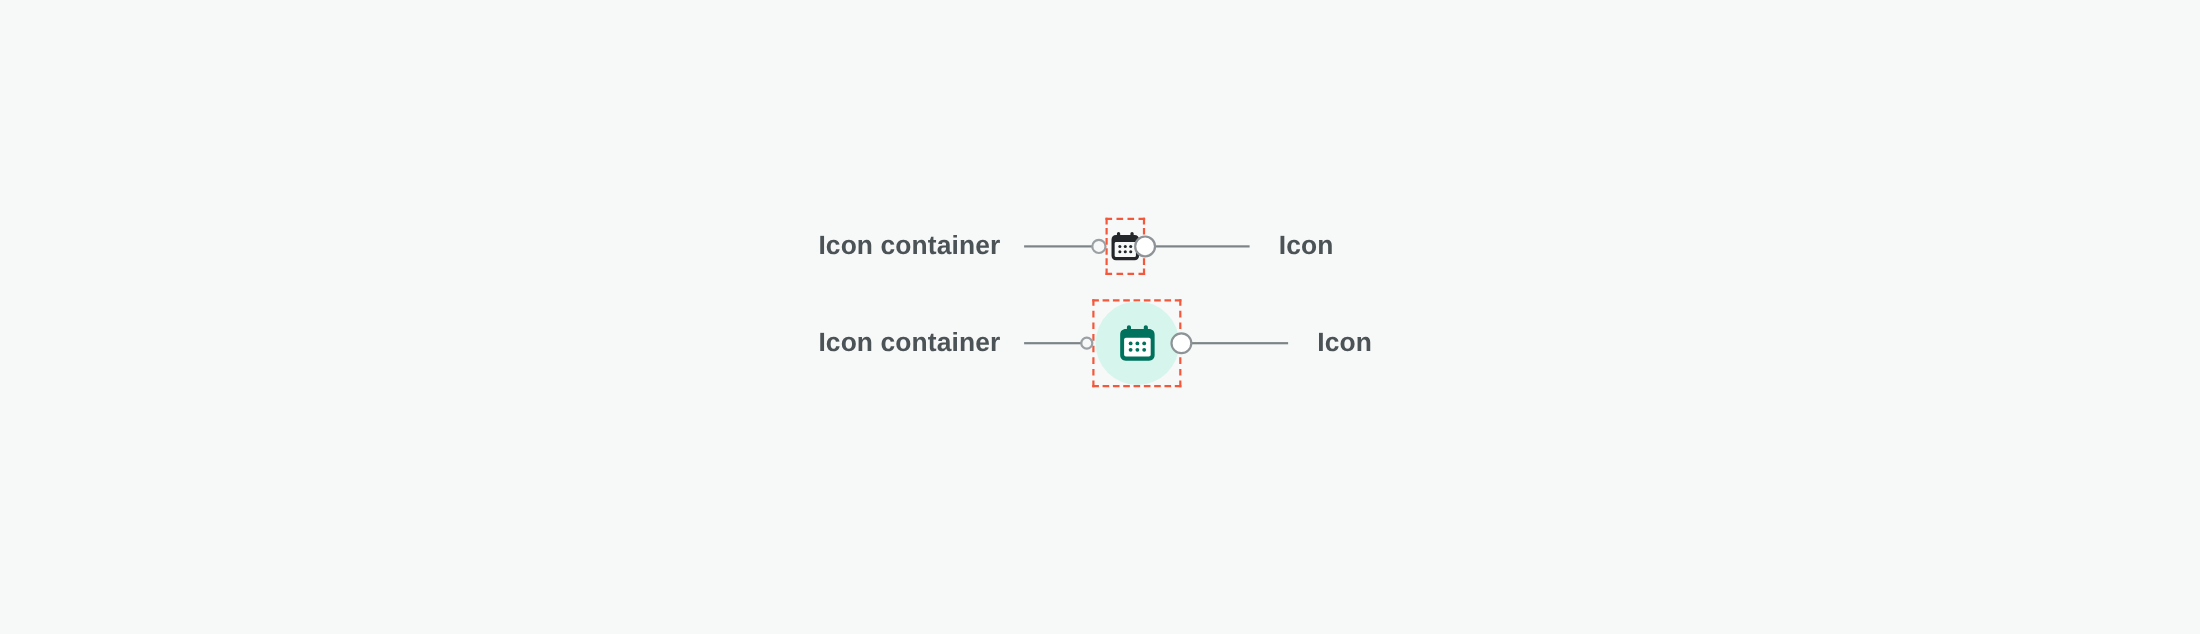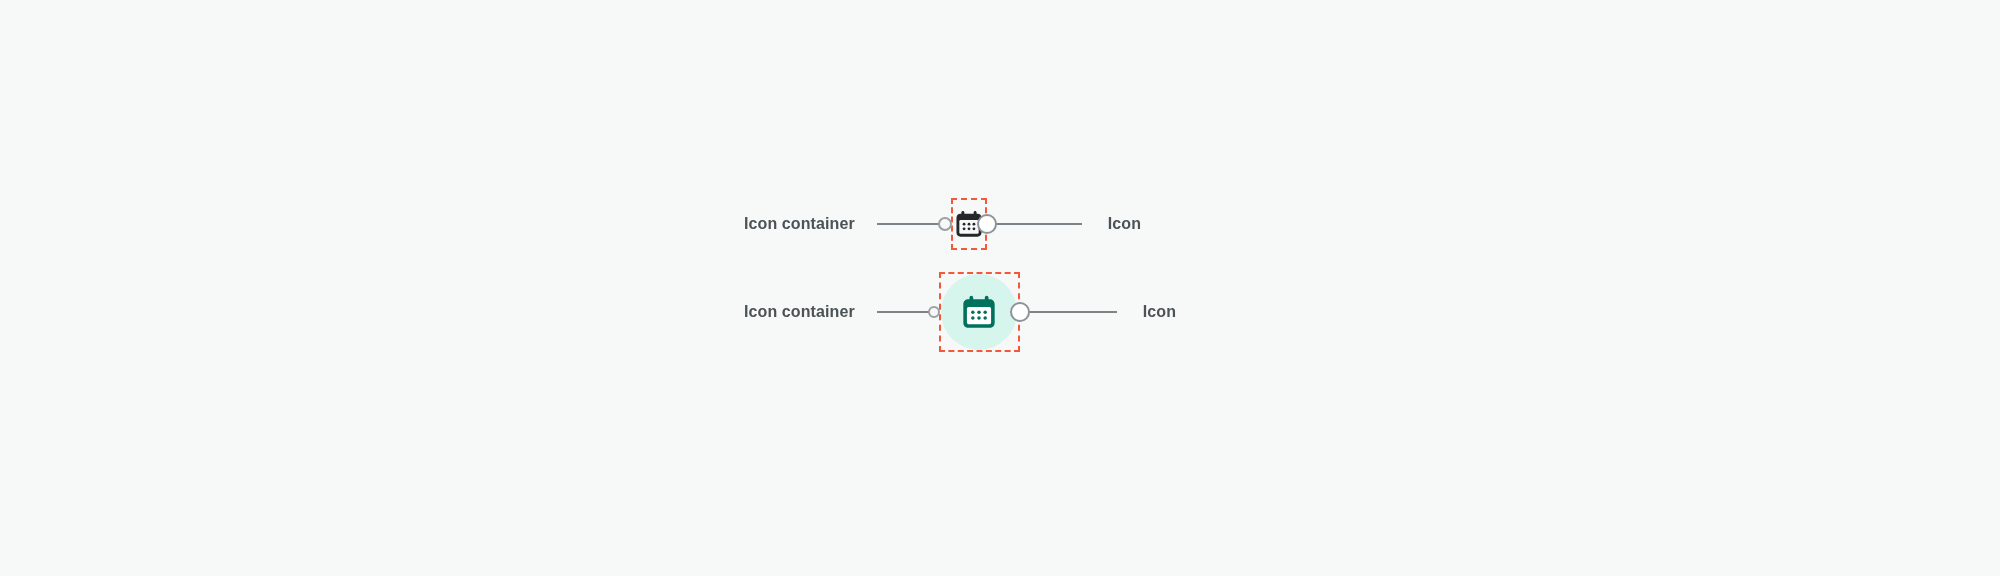--- a/index.html
+++ b/index.html
@@ -27,21 +27,21 @@
     position: absolute;
     display: flex;
     align-items: center;
     height: 104px;
   }
   .anno-row.row-1 { left: 744px; top: 172px; }
   .anno-row.row-2 { left: 744px; top: 260px; }
 
   
   .anno-label {
-    font-size: 16px;
+    font-size: 24px;
     font-weight: 700;
     color: #4c5356;
     letter-spacing: 0.1px;
     white-space: nowrap;
     line-height: 1;
   }
   .label-left  { text-align: right; }
   .label-right { text-align: right; }
 
   

